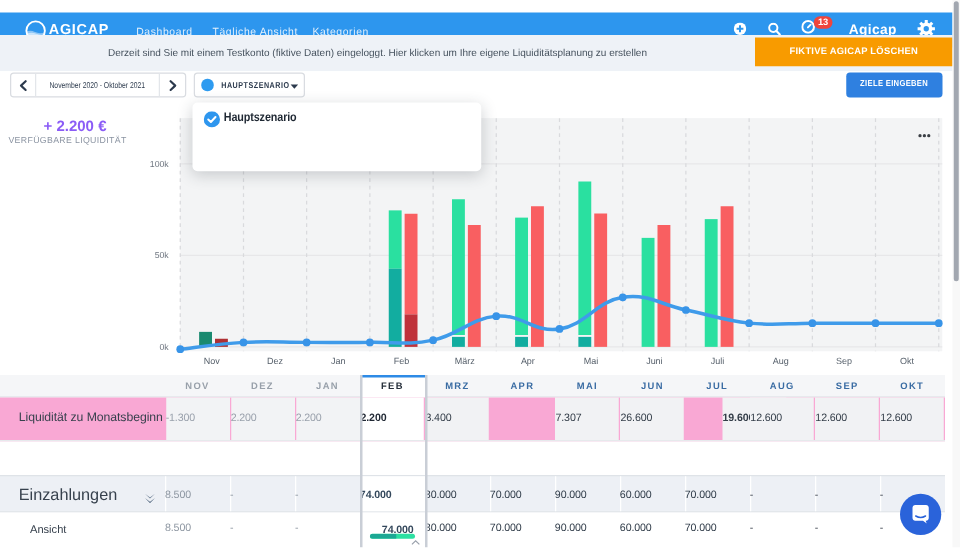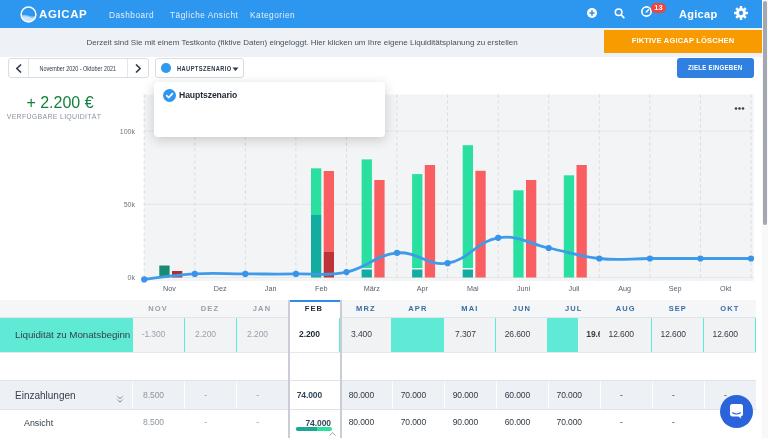--- a/index.html
+++ b/index.html
@@ -1,41 +1,41 @@
 <!DOCTYPE html>
 <html><head><meta charset="utf-8"><style>
 *{margin:0;padding:0;box-sizing:border-box}
 html,body{width:768px;height:438px;overflow:hidden;font-family:"Liberation Sans",sans-serif;background:#fff;position:relative}
 .abs{position:absolute}
 
-#nav{position:absolute;left:0;top:0;width:762px;height:28px;background:#2d96ee}
+#nav{position:absolute;left:0;top:10px;width:762px;height:28px;background:#2d96ee}
 #nav .logo{position:absolute;left:39px;top:8px;color:#fff;font-size:11.5px;font-weight:bold;letter-spacing:.6px}
 #nav .lnk{position:absolute;top:10px;color:#e3f0fc;font-size:8.3px;font-weight:normal;letter-spacing:.5px;white-space:nowrap}
 #nav .agi{position:absolute;top:8px;left:679px;color:#fff;font-size:11px;font-weight:bold;letter-spacing:.3px}
 #badge{position:absolute;left:651px;top:3px;width:15px;height:10px;background:#f0453c;border-radius:5px;color:#fff;font-size:7.5px;font-weight:bold;text-align:center;line-height:10px}
 
 #banner{position:absolute;left:0;top:28px;width:762px;height:29px;background:#eef2f7}
 #banner .txt{position:absolute;left:0;width:604px;top:9.5px;text-align:center;font-size:8px;color:#46525e}
 #orange{position:absolute;left:604px;top:2px;width:158px;height:22.5px;background:#f89b00;color:#fff;font-size:7.5px;font-weight:bold;letter-spacing:.2px;text-align:center;line-height:22.5px}
 
 #toolbar{position:absolute;left:0;top:57px;width:762px;height:31px;background:#fff}
 .tbtn{position:absolute;top:1px;height:20px;background:#fff;border:1px solid #d9dce1;border-radius:3px}
 #datebox{left:8px;width:141px;display:flex;align-items:center}
 #datebox .seg{height:100%;display:flex;align-items:center;justify-content:center}
 #hsbtn{left:155px;width:89px;display:flex;align-items:center;position:absolute}
 #zielbtn{position:absolute;left:677px;top:1px;width:77px;height:20px;background:#2f80e0;border-radius:3px;color:#fff;font-size:7px;font-weight:bold;letter-spacing:.3px;text-align:center;line-height:20px}
 
 #chart{position:absolute;left:0;top:88px;width:768px;height:210px;background:#fff}
 #liq{position:absolute;left:2px;top:6px;width:104px;text-align:center;white-space:nowrap}
-#liq .v{color:#15803d;font-size:16px;font-weight:normal;padding-left:12px}
+#liq .v{color:#8b5cf6;font-size:12px;font-weight:bold;padding-left:12px}
 #liq .l{color:#8b94a2;font-size:7px;letter-spacing:.28px;margin-top:1px}
 
 #table{position:absolute;left:0;top:297px;width:768px;height:141px;background:#fff;font-size:8.5px;letter-spacing:-.1px}
 .hdr{position:absolute;top:2.5px;height:18px;line-height:18px;text-align:center;font-size:7.5px;font-weight:bold;letter-spacing:1.1px}
-.cell{position:absolute;height:100%;line-height:inherit;text-align:center;padding-right:9px}
+.cell{position:absolute;height:100%;line-height:inherit;text-align:left;padding-right:9px}
 .rowlbl{position:absolute;color:#37414d}
 
 #panel{position:absolute;left:154px;top:82px;width:231px;height:55px;background:#fff;border-radius:4px;box-shadow:0 3px 12px rgba(40,50,60,.22)}
 #panel .name{position:absolute;left:25px;top:7px;font-size:9.8px;letter-spacing:-.1px;font-weight:bold;color:#1f2833}
 #szbtn{position:absolute;left:7px;top:32px;width:114px;height:17.5px;background:#eff1f3;border-radius:3px;color:#2e86d9;font-size:8.7px;letter-spacing:-.1px;font-weight:bold;text-align:center;line-height:17.5px}
 
 #sbar{position:absolute;left:762px;top:0;width:6px;height:438px;background:#f8f8f8}
 #sthumb{position:absolute;left:1px;top:1px;width:4px;height:224px;background:#a2a7b0;border-radius:2px}
 #chat{position:absolute;left:720px;top:395px;width:33px;height:33px;background:#2a63da;border-radius:50%}
 </style></head>
@@ -210,36 +210,36 @@
 <div class="hdr" style="left:236.0px;width:52.0px;color:#98a0aa">JAN</div>
 <div class="hdr" style="left:287.9px;width:52.0px;color:#27303b">FEB</div>
 <div class="hdr" style="left:339.9px;width:52.0px;color:#3a6ca3">MRZ</div>
 <div class="hdr" style="left:391.9px;width:52.0px;color:#3a6ca3">APR</div>
 <div class="hdr" style="left:443.9px;width:52.0px;color:#3a6ca3">MAI</div>
 <div class="hdr" style="left:495.9px;width:52.0px;color:#3a6ca3">JUN</div>
 <div class="hdr" style="left:547.8px;width:52.0px;color:#3a6ca3">JUL</div>
 <div class="hdr" style="left:599.8px;width:52.0px;color:#3a6ca3">AUG</div>
 <div class="hdr" style="left:651.8px;width:52.0px;color:#3a6ca3">SEP</div>
 <div class="hdr" style="left:703.8px;width:52.0px;color:#3a6ca3">OKT</div>
-<div style="position:absolute;left:0;top:21px;width:755.8px;height:34.5px;background:#5eead4;border-bottom:1px solid #e6e9ec;line-height:33px">
+<div style="position:absolute;left:0;top:21px;width:755.8px;height:34.5px;background:#f9a8d4;border-bottom:1px solid #e6e9ec;line-height:33px">
 <div class="rowlbl" style="left:15px;top:0;line-height:34px;font-size:9.8px;letter-spacing:-.05px">Liquidität zu Monatsbeginn</div>
 <div class="cell" style="left:132.5px;width:51.0px;background:#f2f3f5;color:#9aa1ac;font-weight:normal">-1.300</div>
 <div class="cell" style="left:184.5px;width:51.0px;background:#f2f3f5;color:#9aa1ac;font-weight:normal">2.200</div>
 <div class="cell" style="left:236.5px;width:51.0px;background:#f2f3f5;color:#9aa1ac;font-weight:normal">2.200</div>
 <div class="cell" style="left:288.4px;width:51.0px;background:#fff;color:#1f2733;font-weight:bold">2.200</div>
 <div class="cell" style="left:340.4px;width:51.0px;background:#f1f2f4;color:#333d48;font-weight:normal">3.400</div>
 <div class="cell" style="left:444.4px;width:51.0px;background:#f1f2f4;color:#333d48;font-weight:normal">7.307</div>
 <div class="cell" style="left:496.4px;width:51.0px;background:#f1f2f4;color:#333d48;font-weight:normal">26.600</div>
 <div class="cell" style="left:578px;width:51.0px;background:#f1f2f4;color:#333d48;font-weight:bold">19.600</div>
 <div class="cell" style="left:600.3px;width:51.0px;background:#f1f2f4;color:#333d48;font-weight:normal">12.600</div>
 <div class="cell" style="left:652.3px;width:51.0px;background:#f1f2f4;color:#333d48;font-weight:normal">12.600</div>
 <div class="cell" style="left:704.3px;width:51.0px;background:#f1f2f4;color:#333d48;font-weight:normal">12.600</div>
 </div>
 <div style="position:absolute;left:0;top:82.5px;width:755.8px;height:30.5px;background:#edf0f5;border-top:1px solid #dfe3e8;border-bottom:1px solid #dfe3e8;line-height:29px">
-<div class="rowlbl" style="left:15px;top:0;line-height:29px;font-size:10px;letter-spacing:0">Einzahlungen</div>
+<div class="rowlbl" style="left:15px;top:0;line-height:29px;font-size:13px;letter-spacing:0">Einzahlungen</div>
 <svg style="position:absolute;left:116px;top:14px" width="8" height="8" viewBox="0 0 7 7">
         <g fill="#5d7188">
           <path d="M0 0L3.5 2.6L7 0L3.5 3.4Z"></path>
           <path d="M0 3L3.5 5.6L7 3L3.5 6.6Z"></path>
         </g>
       </svg>
       <div style="position:absolute;left:132.0px;top:0;width:1px;height:100%;background:#fff"></div>
       <div style="position:absolute;left:184.0px;top:0;width:1px;height:100%;background:#fff"></div>
       <div style="position:absolute;left:236.0px;top:0;width:1px;height:100%;background:#fff"></div>
       <div style="position:absolute;left:391.9px;top:0;width:1px;height:100%;background:#fff"></div>

